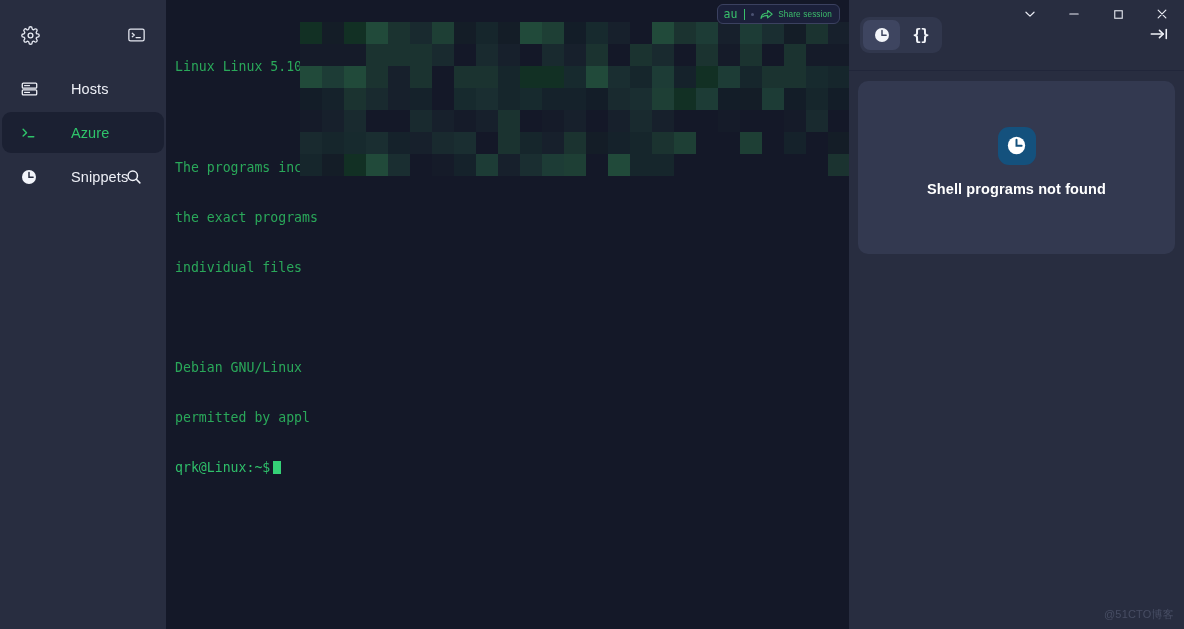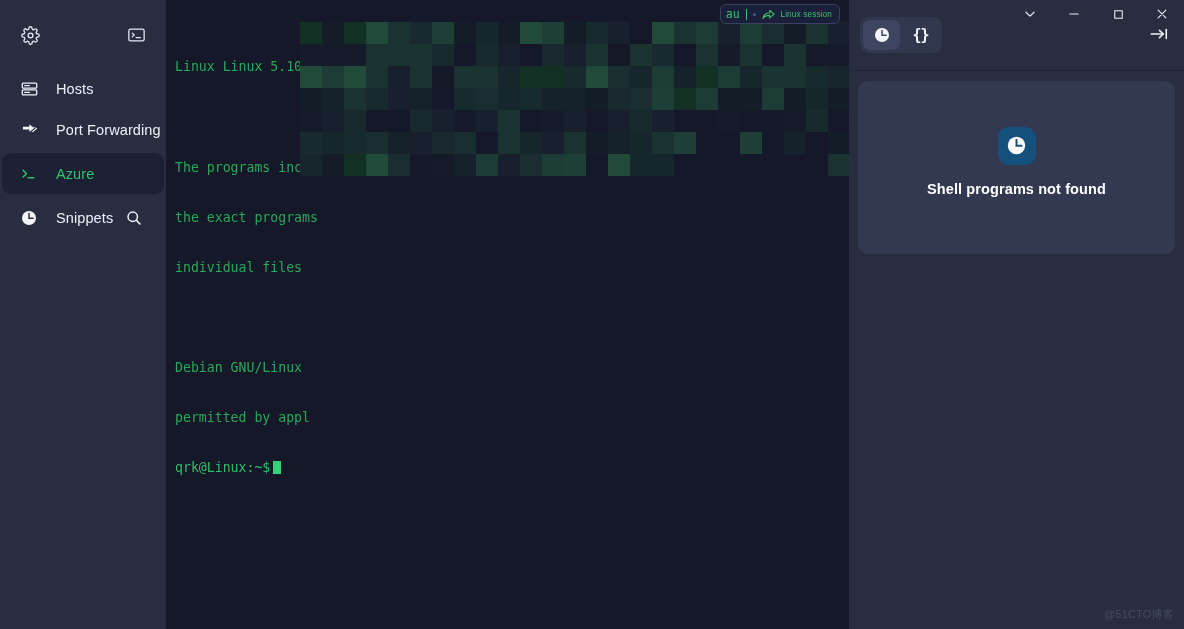--- a/index.html
+++ b/index.html
@@ -63,21 +63,21 @@
     margin: 0 2px;
   }
   .nav-item .nav-ico {
     width: 22px;
     display: flex;
     align-items: center;
     justify-content: flex-start;
     color: #f2f4fa;
     flex: 0 0 22px;
   }
-  .nav-item .nav-label { margin-left: 13px; white-space: nowrap; }
+  .nav-item .nav-label { margin-left: 28px; white-space: nowrap; }
 
   .nav-item.active {
     background: #1b2032;
     color: #2fc46b;
   }
   .nav-item.active .nav-ico { color: #2fc46b; }
 
   .nav-item.history { justify-content: flex-start; position: relative; }
   .nav-item.history .search-ico {
     position: absolute;
@@ -322,29 +322,20 @@
           <svg width="17" height="16" viewBox="0 0 20 18" fill="none" stroke="currentColor" stroke-width="1.5">
             <rect x="1.5" y="2" width="17" height="6" rx="1.2"></rect>
             <rect x="1.5" y="10" width="17" height="6" rx="1.2"></rect>
             <path d="M4.3 5h1M6.6 5h1M8.9 5h1M4.3 13h1M6.6 13h1M8.9 13h1" stroke-linecap="round"></path>
           </svg>
         </span>
         <span class="nav-label">Hosts</span>
       </div>
 
 
-      <div class="nav-item">
-        <span class="nav-ico">
-          <svg width="18" height="15" viewBox="0 0 20 17" fill="currentColor">
-            <path d="M2 5.4h7.3V2.6L14.6 7l-5.3 4.4V8.6H2z"></path>
-            <path d="M11.6 5.4h1.9L18.4 7l-4.9 4.4h-1.9L16.5 7z"></path>
-          </svg>
-        </span>
-        <span class="nav-label">Port Forwarding</span>
-      </div>
 
 
       <div class="nav-gap"></div>
 
       <div class="nav-item active">
         <span class="nav-ico">
           <svg width="17" height="14" viewBox="0 0 20 16" fill="none" stroke="currentColor" stroke-width="1.7" stroke-linecap="round" stroke-linejoin="round">
             <path d="M2.5 3.6l4 4-4 4"></path>
             <path d="M8.6 12.4h6.4"></path>
           </svg>
@@ -567,21 +558,21 @@
 
     <div id="share-pill">
       <span class="au">au</span>
       <span class="caret"></span>
       <span class="dot"></span>
       <span style="display:flex;align-items:center;color:#3dbf6d;">
         <svg width="13" height="11" viewBox="0 0 16 13" fill="none" stroke="currentColor" stroke-width="1.4" stroke-linejoin="round" stroke-linecap="round">
           <path d="M1.2 11.2C1.8 6.6 4.6 4.6 9.4 4.6V1.6L15 6.1l-5.6 4.5V7.6C5.5 7.6 3 8.6 1.2 11.2z"></path>
         </svg>
       </span>
-      <span class="lbl">Linux session</span>
+      <span class="lbl">Share session</span>
     </div>
   </div>
 
   <div id="rightpanel">
 
     <div id="win-controls">
       <span class="wc">
         <svg width="14" height="14" viewBox="0 0 16 16" fill="none" stroke="currentColor" stroke-width="1.4" stroke-linecap="round" stroke-linejoin="round">
           <path d="M3.4 6l4.6 4.4L12.6 6"></path>
         </svg>

